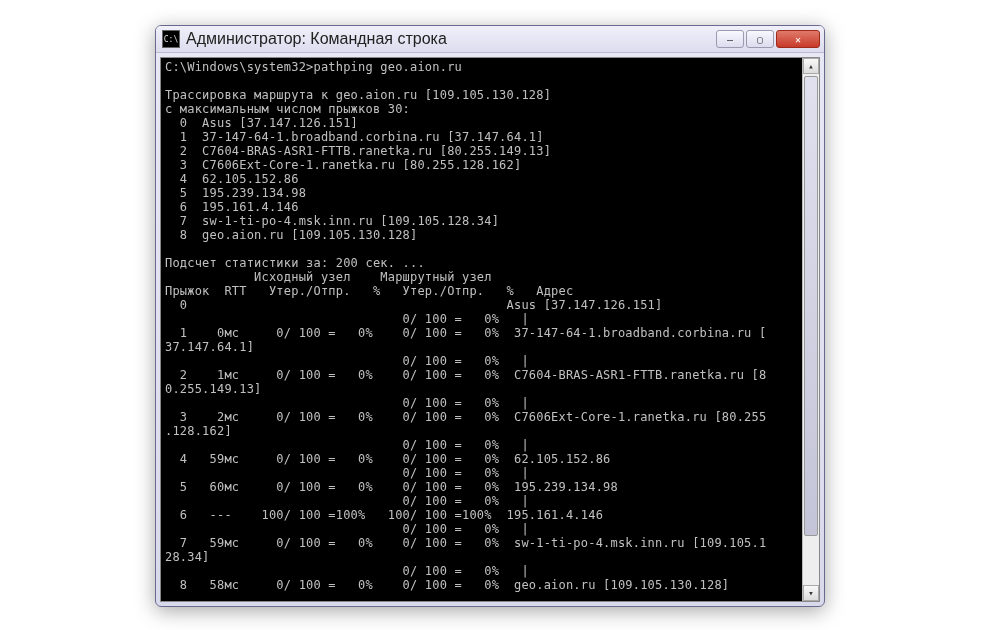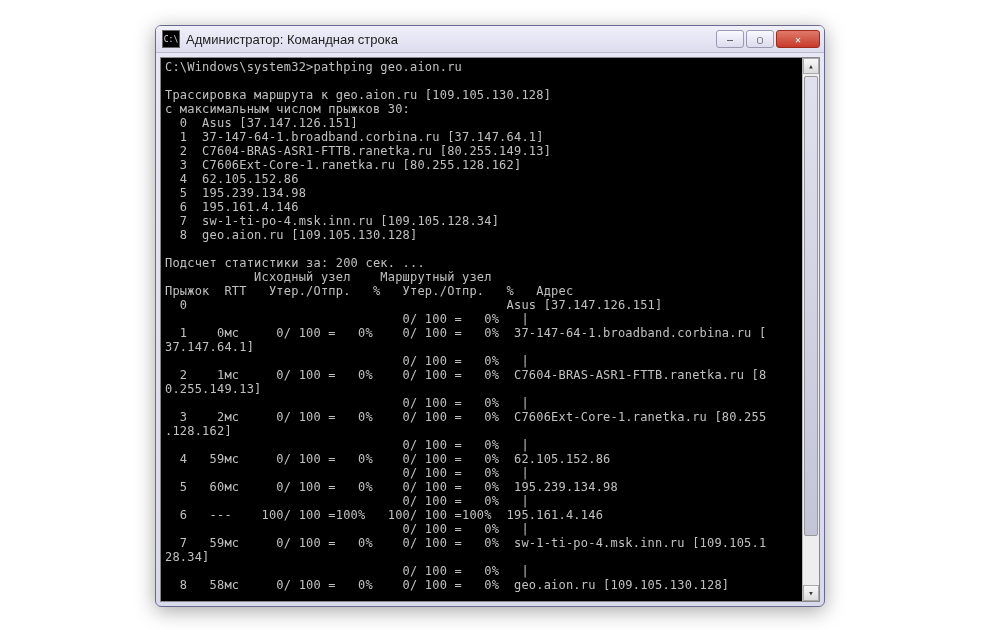--- a/index.html
+++ b/index.html
@@ -41,21 +41,21 @@
     margin-right: 6px;
     display: flex;
     align-items: center;
     justify-content: center;
     font-size: 8px;
     color: #ddd;
   }
   .titlebar .title {
     flex: 1;
     font-family: "Segoe UI", Tahoma, sans-serif;
-    font-size: 13px;
+    font-size: 16px;
     color: #222;
   }
   .win-btns {
     display: flex;
     gap: 2px;
   }
   .win-btn {
     width: 28px;
     height: 18px;
     border: 1px solid #9a9ab0;

